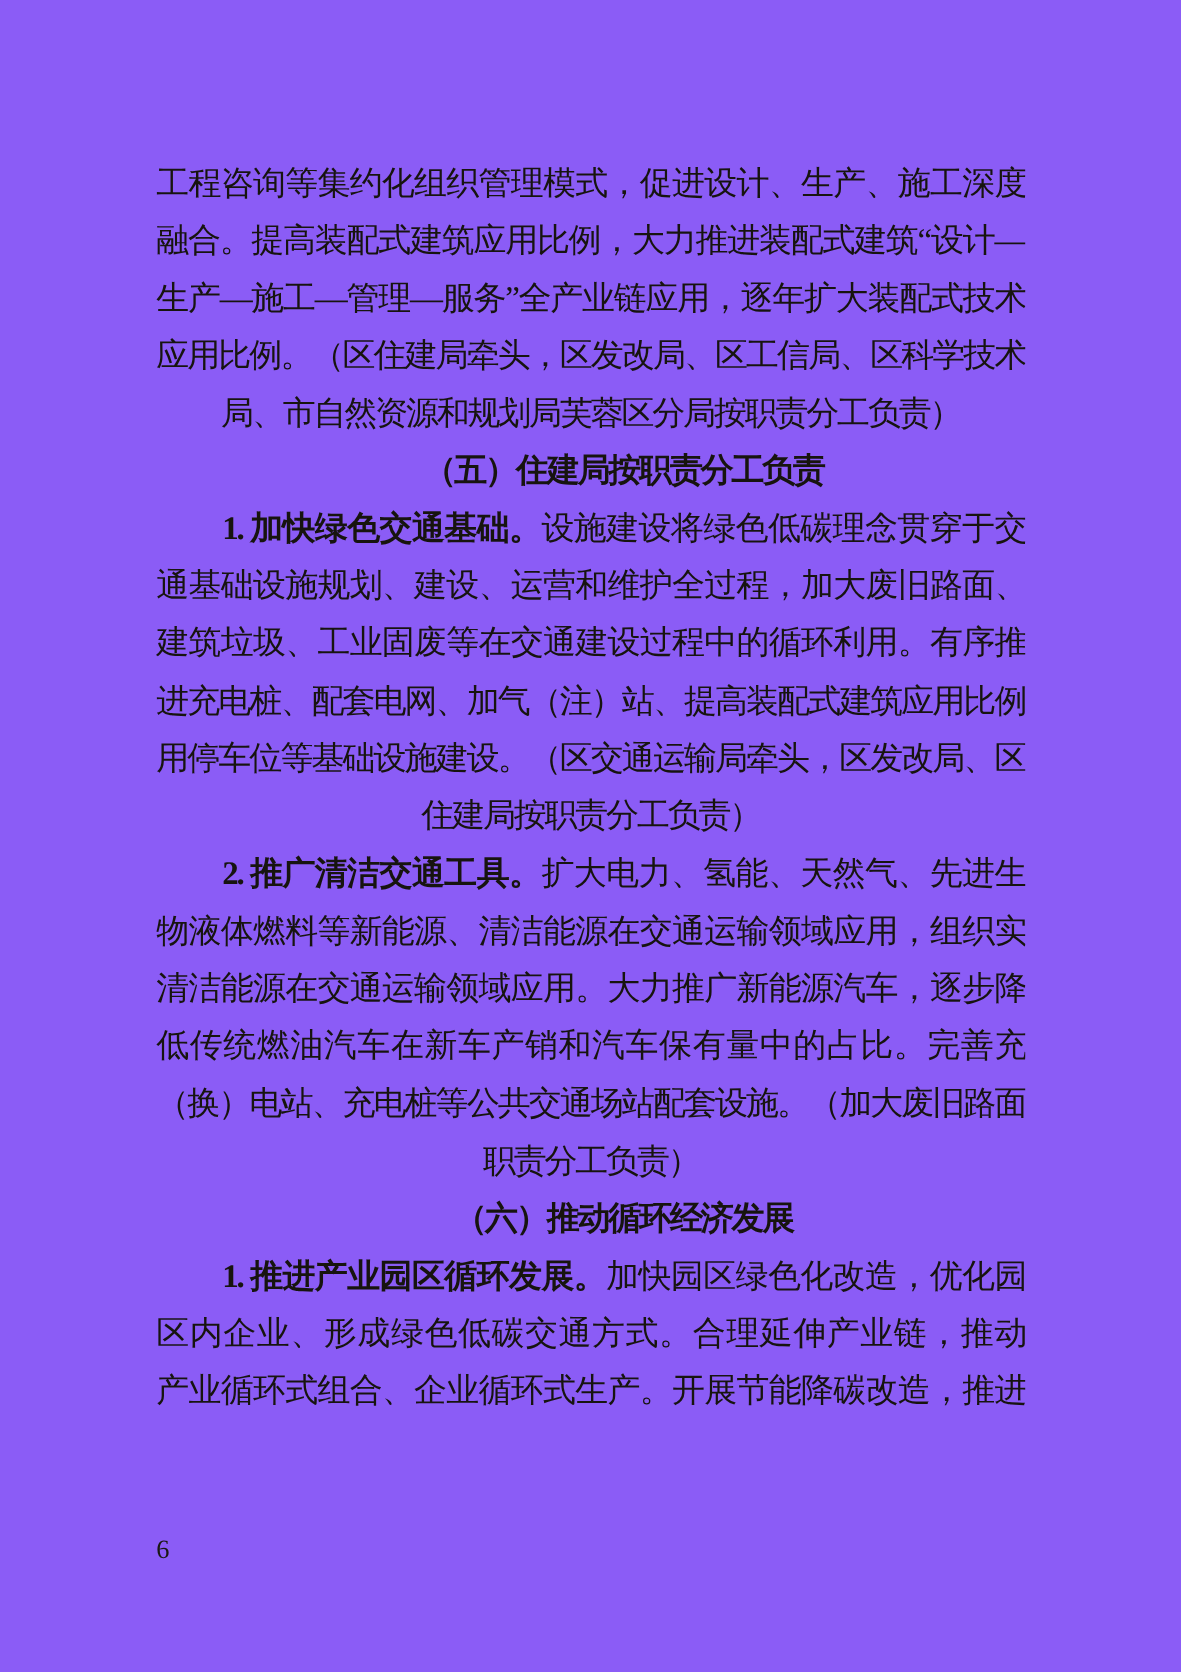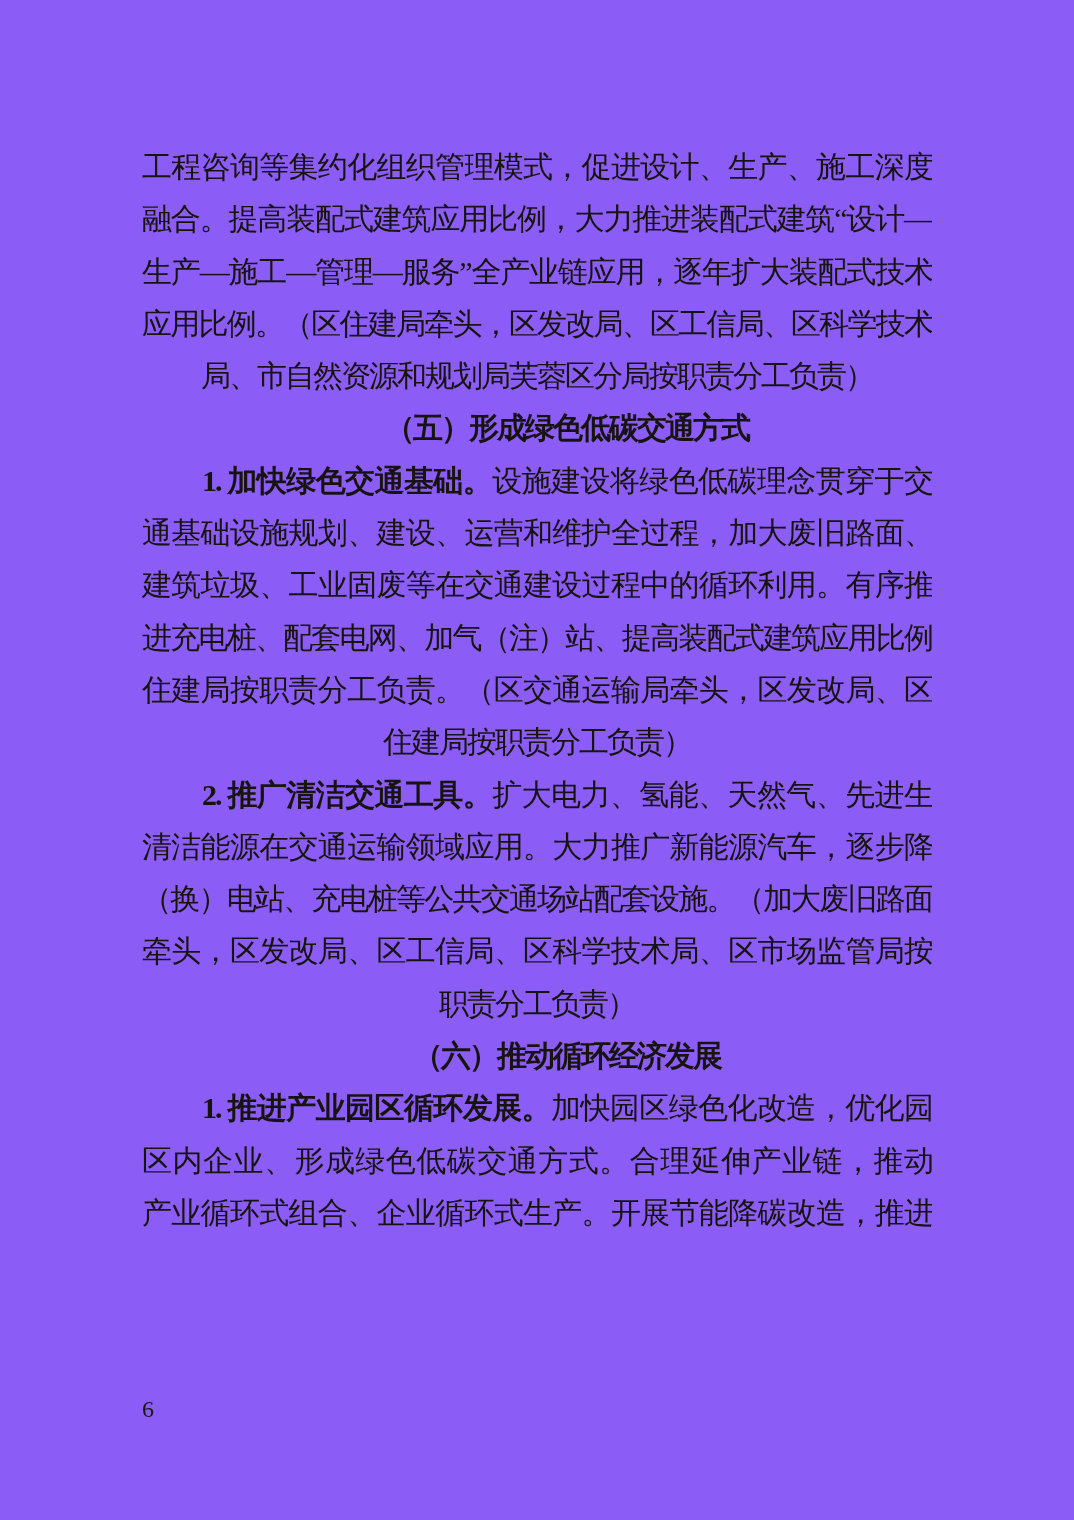--- a/index.html
+++ b/index.html
@@ -57,31 +57,32 @@
 </head>
 <body>
 
 <div class="page">
   <div class="doc-body">
       <div class="line jfull"><span>工程咨询等集约化组织管理模式，促进设计、生产、施工深度</span></div>
       <div class="line jfull"><span>融合。提高装配式建筑应用比例，大力推进装配式建筑“设计—</span></div>
       <div class="line jfull"><span>生产—施工—管理—服务”全产业链应用，逐年扩大装配式技术</span></div>
       <div class="line jfull"><span>应用比例。（区住建局牵头，区发改局、区工信局、区科学技术</span></div>
       <div class="line"><span>局、市自然资源和规划局芙蓉区分局按职责分工负责）</span></div>
-      <div class="line indent heading"><span class="b">（五）形成绿色低碳交通方式</span></div>
+      <div class="line indent heading"><span class="b">（五）住建局按职责分工负责</span></div>
       <div class="line jfull indent"><span class="b">1. 加快绿色交通基础。</span><span>设施建设将绿色低碳理念贯穿于交</span></div>
       <div class="line jfull"><span>通基础设施规划、建设、运营和维护全过程，加大废旧路面、</span></div>
       <div class="line jfull"><span>建筑垃圾、工业固废等在交通建设过程中的循环利用。有序推</span></div>
       <div class="line jfull"><span>进充电桩、配套电网、加气（注）站、提高装配式建筑应用比例</span></div>
-      <div class="line jfull"><span>住建局按职责分工负责。（区交通运输局牵头，区发改局、区</span></div>
+      <div class="line jfull"><span>用停车位等基础设施建设。（区交通运输局牵头，区发改局、区</span></div>
       <div class="line"><span>住建局按职责分工负责）</span></div>
       <div class="line jfull indent"><span class="b">2. 推广清洁交通工具。</span><span>扩大电力、氢能、天然气、先进生</span></div>
+      <div class="line jfull"><span>物液体燃料等新能源、清洁能源在交通运输领域应用，组织实</span></div>
       <div class="line jfull"><span>清洁能源在交通运输领域应用。大力推广新能源汽车，逐步降</span></div>
+      <div class="line jfull"><span>低传统燃油汽车在新车产销和汽车保有量中的占比。完善充</span></div>
       <div class="line jfull"><span>（换）电站、充电桩等公共交通场站配套设施。（加大废旧路面</span></div>
-      <div class="line jfull"><span>牵头，区发改局、区工信局、区科学技术局、区市场监管局按</span></div>
       <div class="line"><span>职责分工负责）</span></div>
       <div class="line indent heading"><span class="b">（六）推动循环经济发展</span></div>
       <div class="line jfull indent"><span class="b">1. 推进产业园区循环发展。</span><span>加快园区绿色化改造，优化园</span></div>
       <div class="line jfull"><span>区内企业、形成绿色低碳交通方式。合理延伸产业链，推动</span></div>
       <div class="line jfull"><span>产业循环式组合、企业循环式生产。开展节能降碳改造，推进</span></div>
     </div>
   <div class="page-num">6</div>
 </div>
 
 </body></html>

